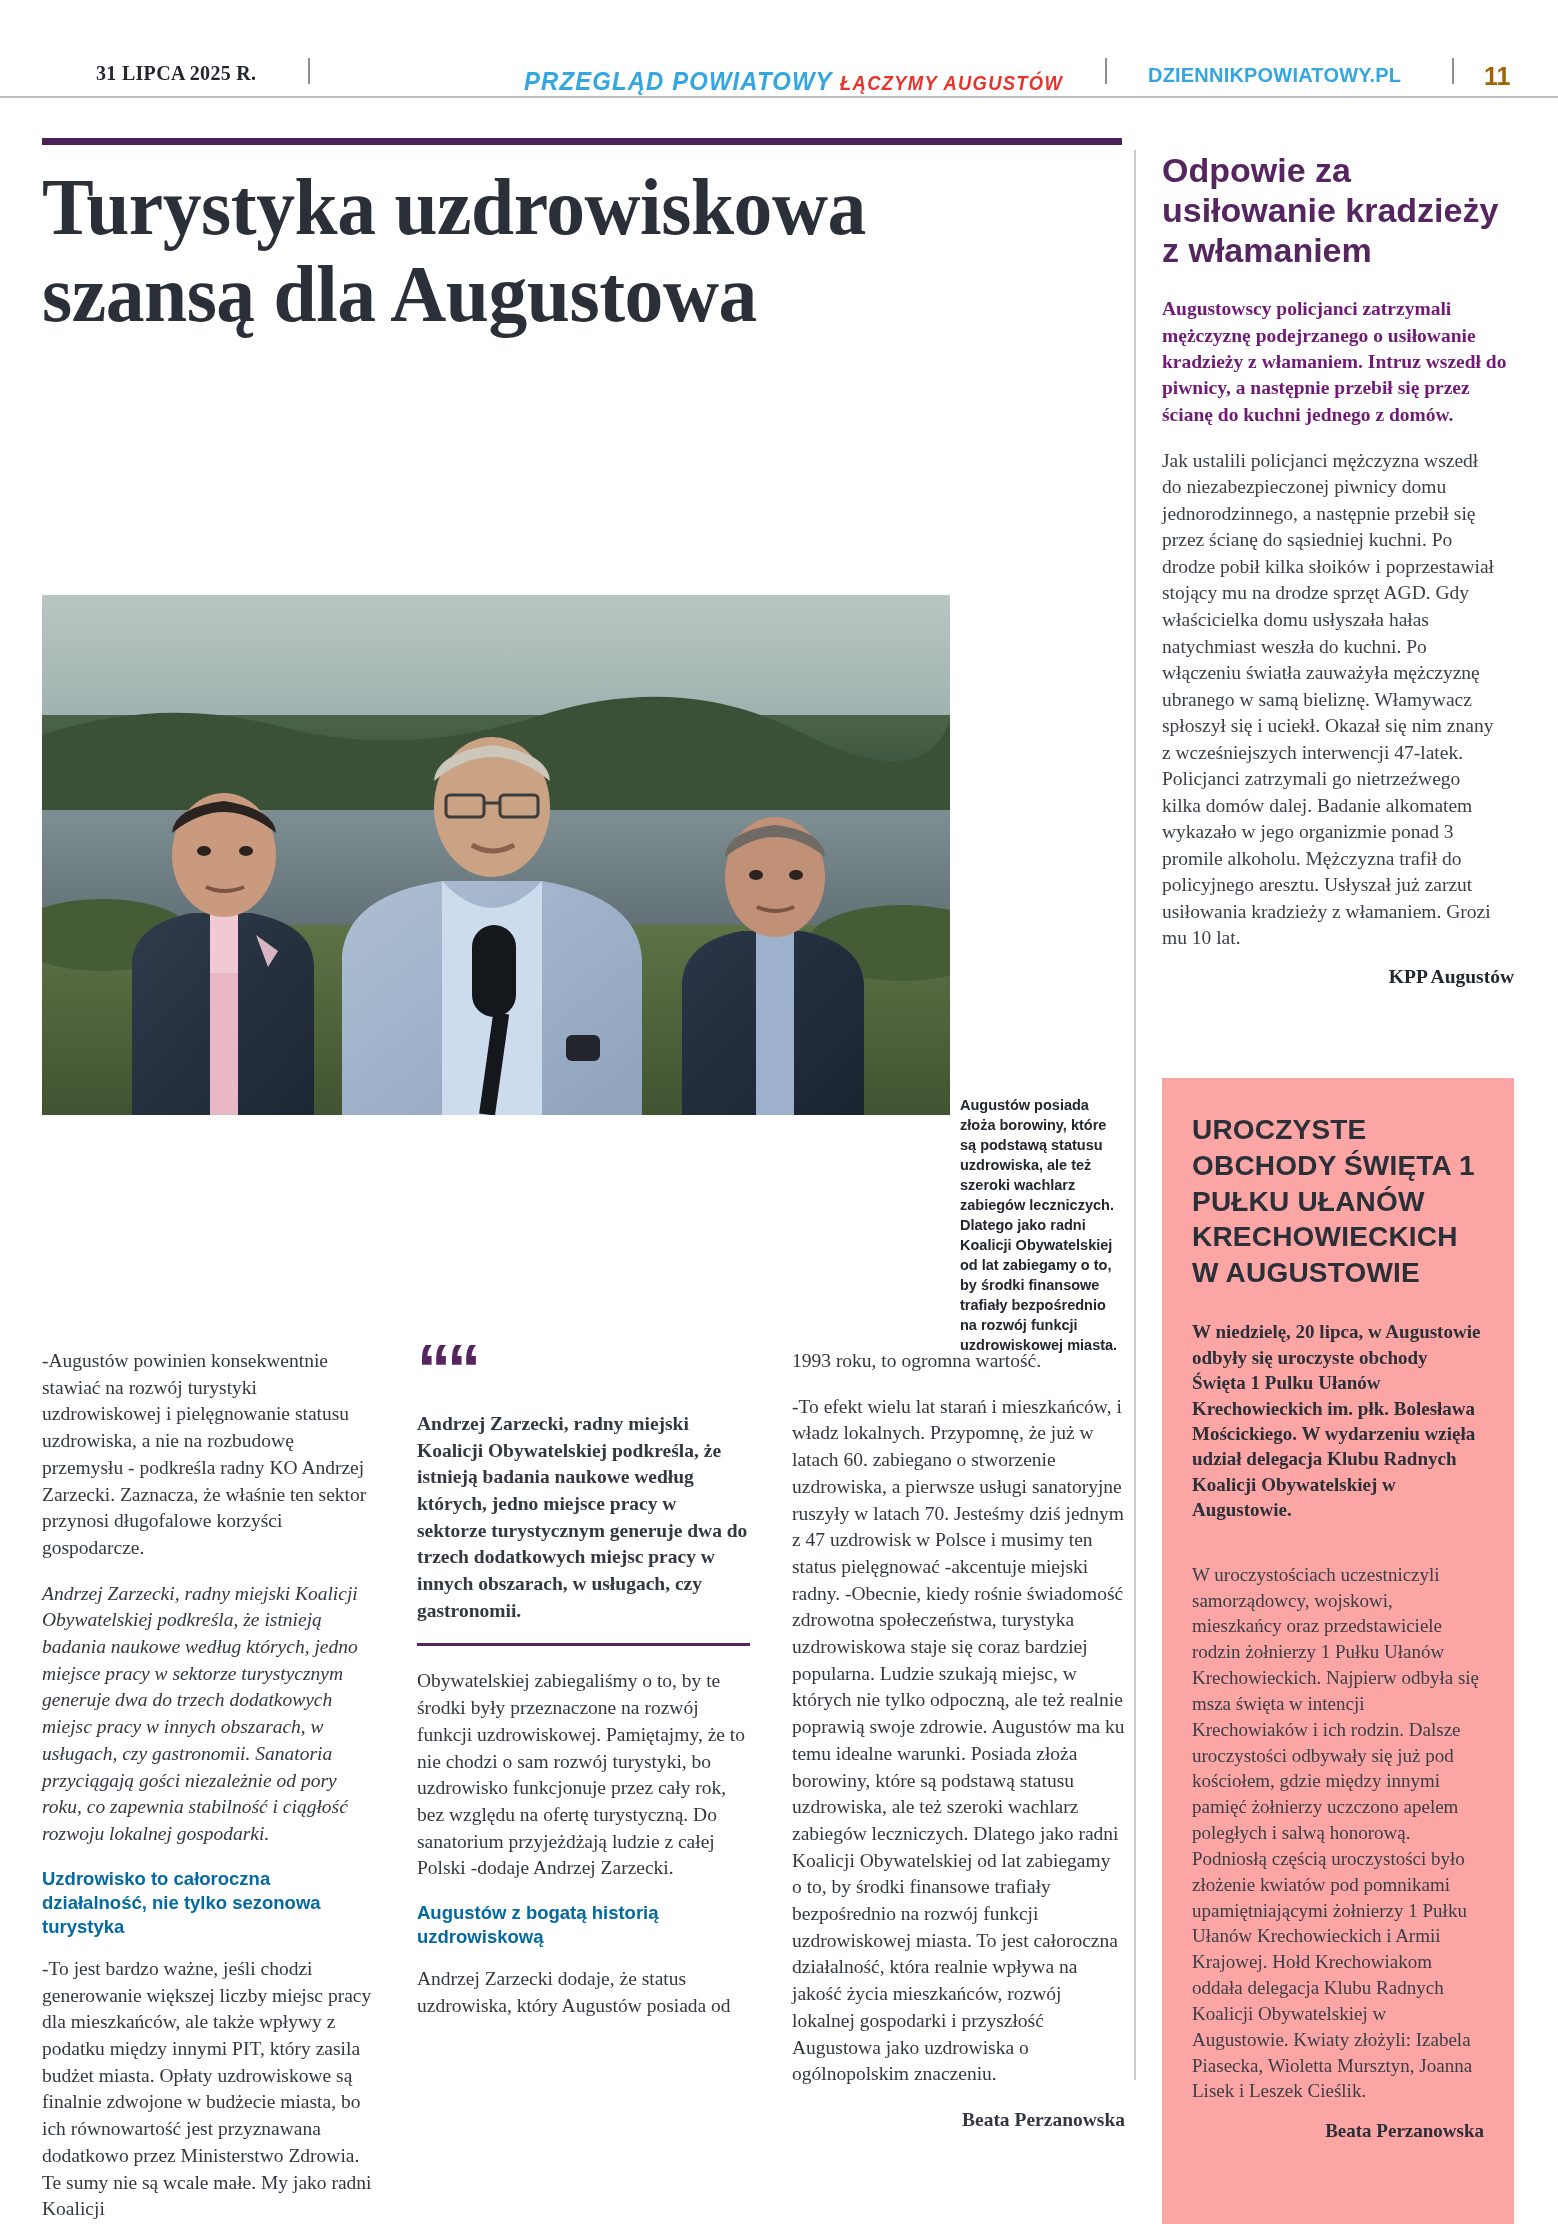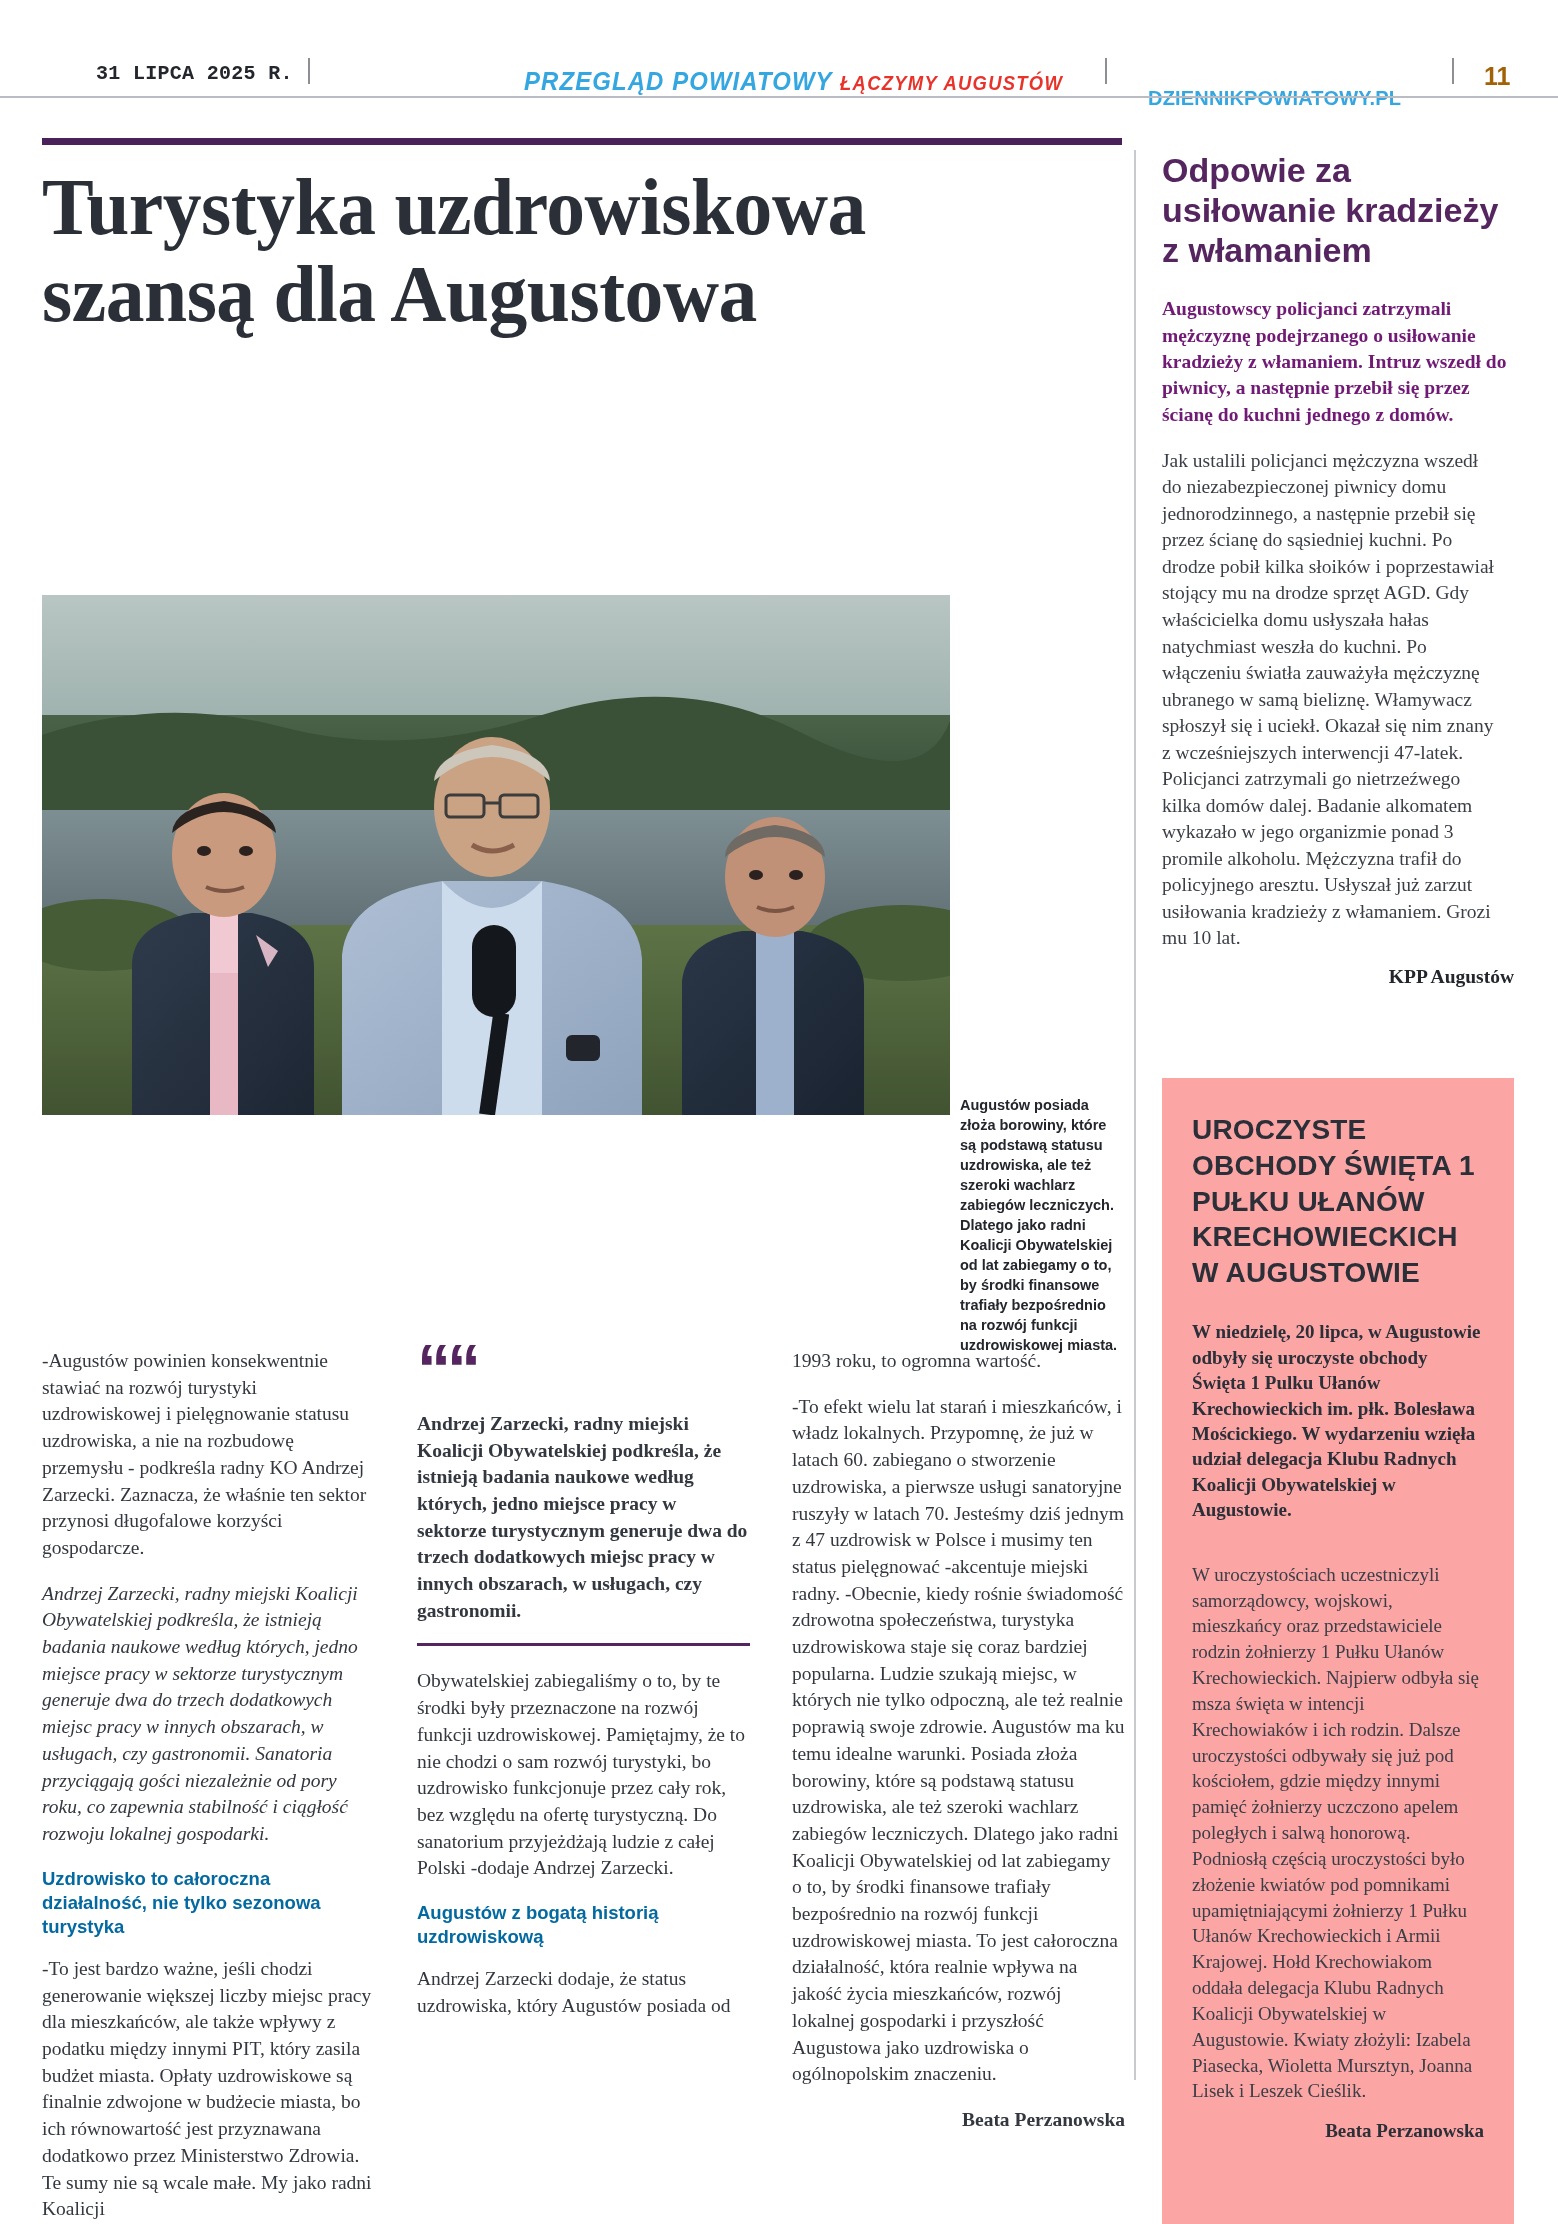--- a/index.html
+++ b/index.html
@@ -13,41 +13,40 @@
   }
   .page { width:1558px; height:2224px; position:relative; box-sizing:border-box; }
 
   
   .masthead {
     position:absolute; left:0; top:0; width:1558px; height:120px;
     display:flex; align-items:center;
   }
   .mh-date {
     position:absolute; left:96px; top:62px;
-    font-family:Liberation Mono, monospace;
+    font-family:Liberation Serif, serif;
     font-weight:bold; font-size:20px; letter-spacing:0.3px;
     color:#23262d;
   }
   .mh-sep1 { position:absolute; left:308px; top:58px; width:2px; height:26px; background:#8d8f95; }
   .mh-logo {
     position:absolute; left:524px; top:66px;
     font-family:"Liberation Sans", sans-serif;
     font-weight:bold; font-style:italic; font-size:26px;
     letter-spacing:1.2px; white-space:nowrap;
     transform:scaleX(0.92); transform-origin:left top;
   }
   .mh-logo .blue { color:#34a6e0; }
   .mh-logo .red  { color:#e8332a; font-size:20px; letter-spacing:1.4px; margin-left:8px; }
   .mh-sep2 { position:absolute; left:1105px; top:58px; width:2px; height:26px; background:#8d8f95; }
   .mh-site {
     position:absolute; left:1148px; top:64px;
     font-family:"Liberation Sans", sans-serif;
     font-weight:bold; font-size:20px; letter-spacing:0.2px;
     color:#34a6e0;
-    margin-top:23px;
   }
   .mh-sep3 { position:absolute; left:1452px; top:58px; width:2px; height:26px; background:#8d8f95; }
   .mh-page {
     position:absolute; left:1484px; top:62px;
     font-family:Liberation Sans, sans-serif;
     font-weight:bold; font-size:25px; color:#a16207;
   }
   .mh-rule-thin {
     position:absolute; left:0; top:96px; width:1558px; height:2px; background:#b9bcc2;
   }

